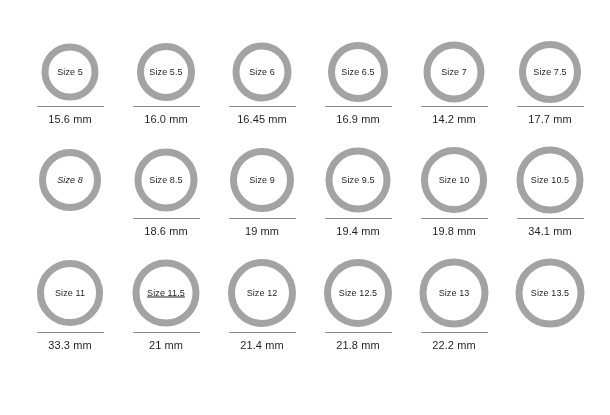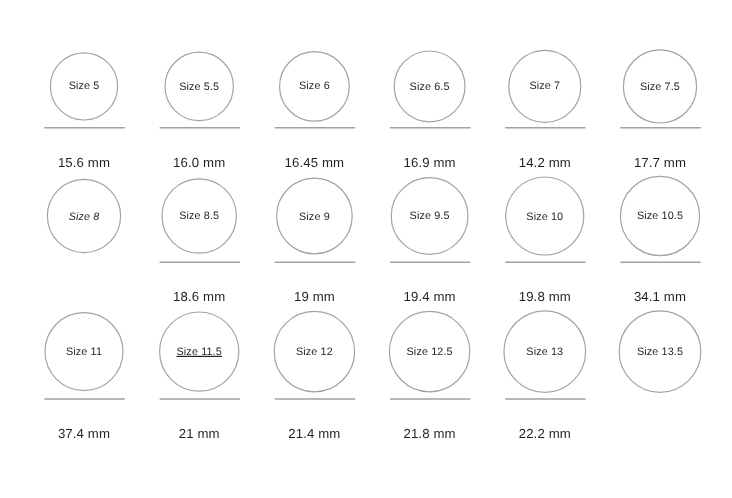--- a/index.html
+++ b/index.html
@@ -34,21 +34,21 @@
     position: relative;
     width: 96px;
     height: 76px;
   }
 
   .ring {
     position: absolute;
     left: 50%;
     top: 50%;
     transform: translate(-50%, -50%);
-    border: 1px solid #a3a3a3;
+    border: 7px solid #a3a3a3;
     border-radius: 50%;
     box-sizing: border-box;
     display: flex;
     align-items: center;
     justify-content: center;
   }
 
   .ring-label {
     font-size: 9px;
     line-height: 1;
@@ -58,21 +58,21 @@
   }
 
   .divider {
     width: 67px;
     height: 1px;
     margin: 0 auto;
     background: #8a8a8a;
   }
 
   .mm-label {
-    margin-top: 24px;
+    margin-top: 7px;
     font-size: 11px;
     line-height: 1;
     letter-spacing: 0.1px;
     color: #231f20;
     white-space: nowrap;
   }
 </style>
 </head>
 <body>
 
@@ -206,21 +206,21 @@
       </div>
     </div>
     <div class="cell" style="left: 22px; top: 255px;">
       <div class="ring-wrap">
         <div class="ring" style="width: 66px; height: 66px;">
           <span class="ring-label">Size 11</span>
         </div>
       </div>
       <div style="position: absolute; left: 0px; width: 96px; top: 77px;">
         <div class="divider"></div>
-        <div class="mm-label">37.4 mm</div>
+        <div class="mm-label">33.3 mm</div>
       </div>
     </div>
     <div class="cell" style="left: 118px; top: 255px;">
       <div class="ring-wrap">
         <div class="ring" style="width: 67px; height: 67px; text-decoration: underline;">
           <span class="ring-label">Size 11.5</span>
         </div>
       </div>
       <div style="position: absolute; left: 0px; width: 96px; top: 77px;">
         <div class="divider"></div>

